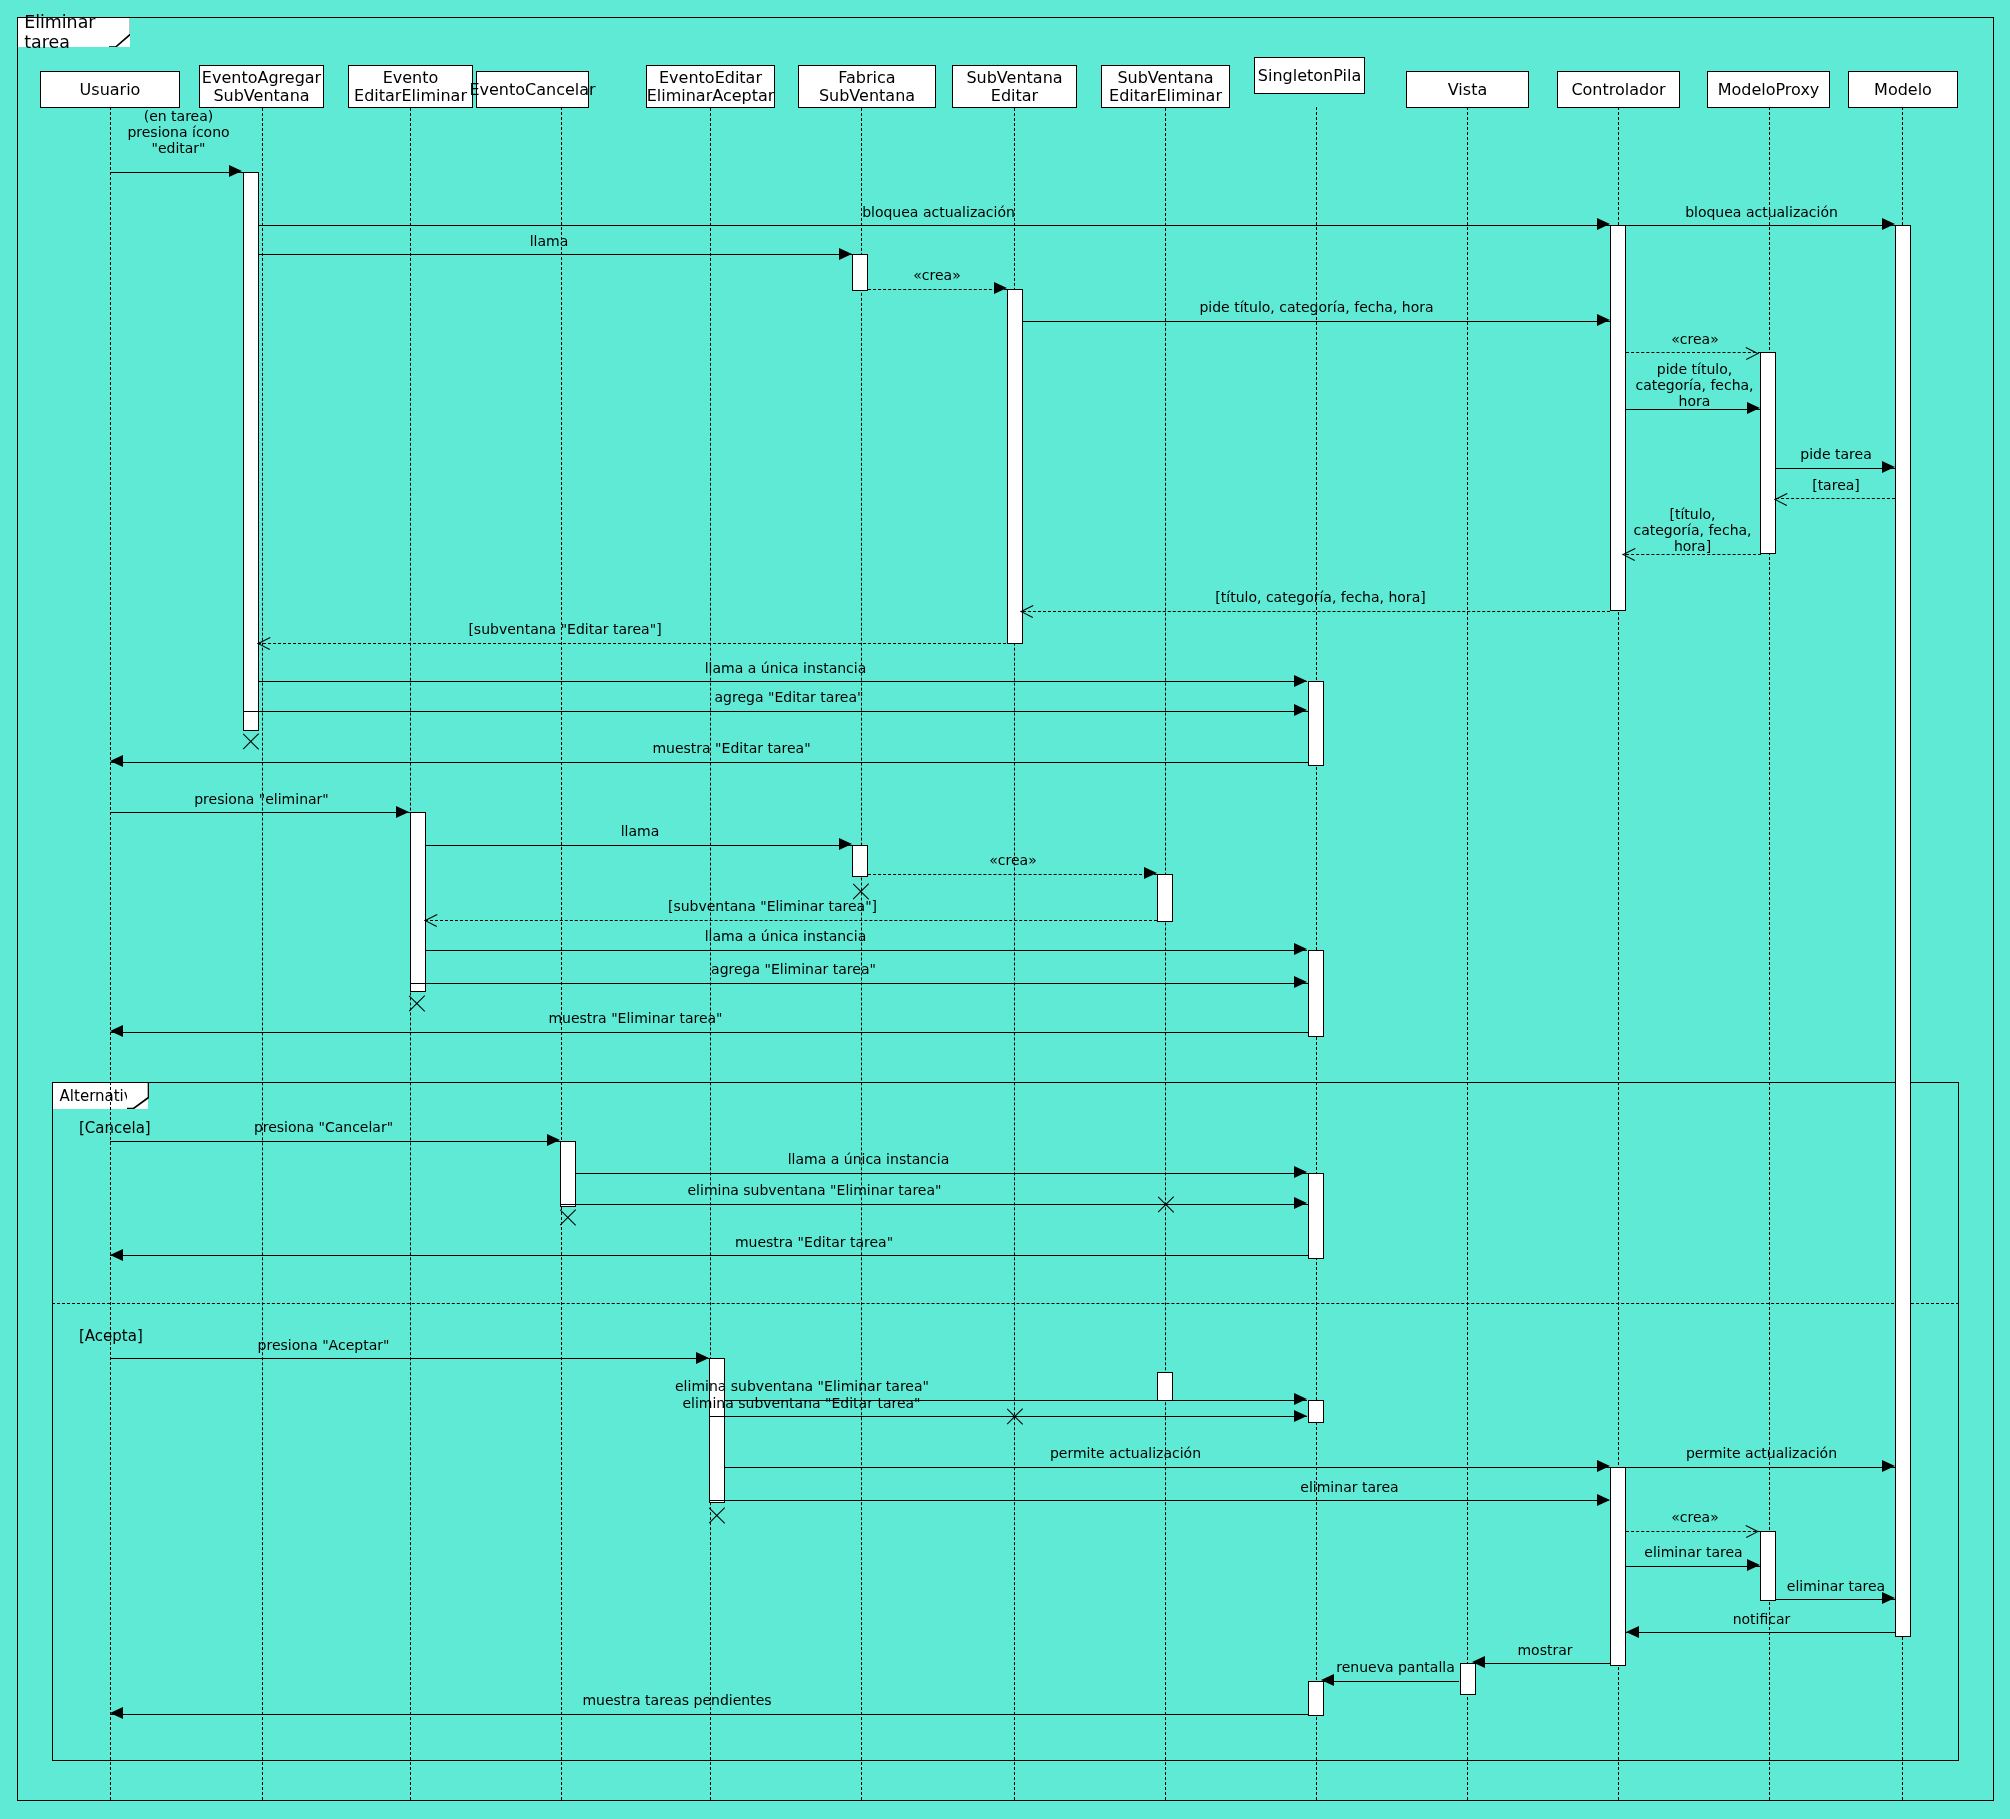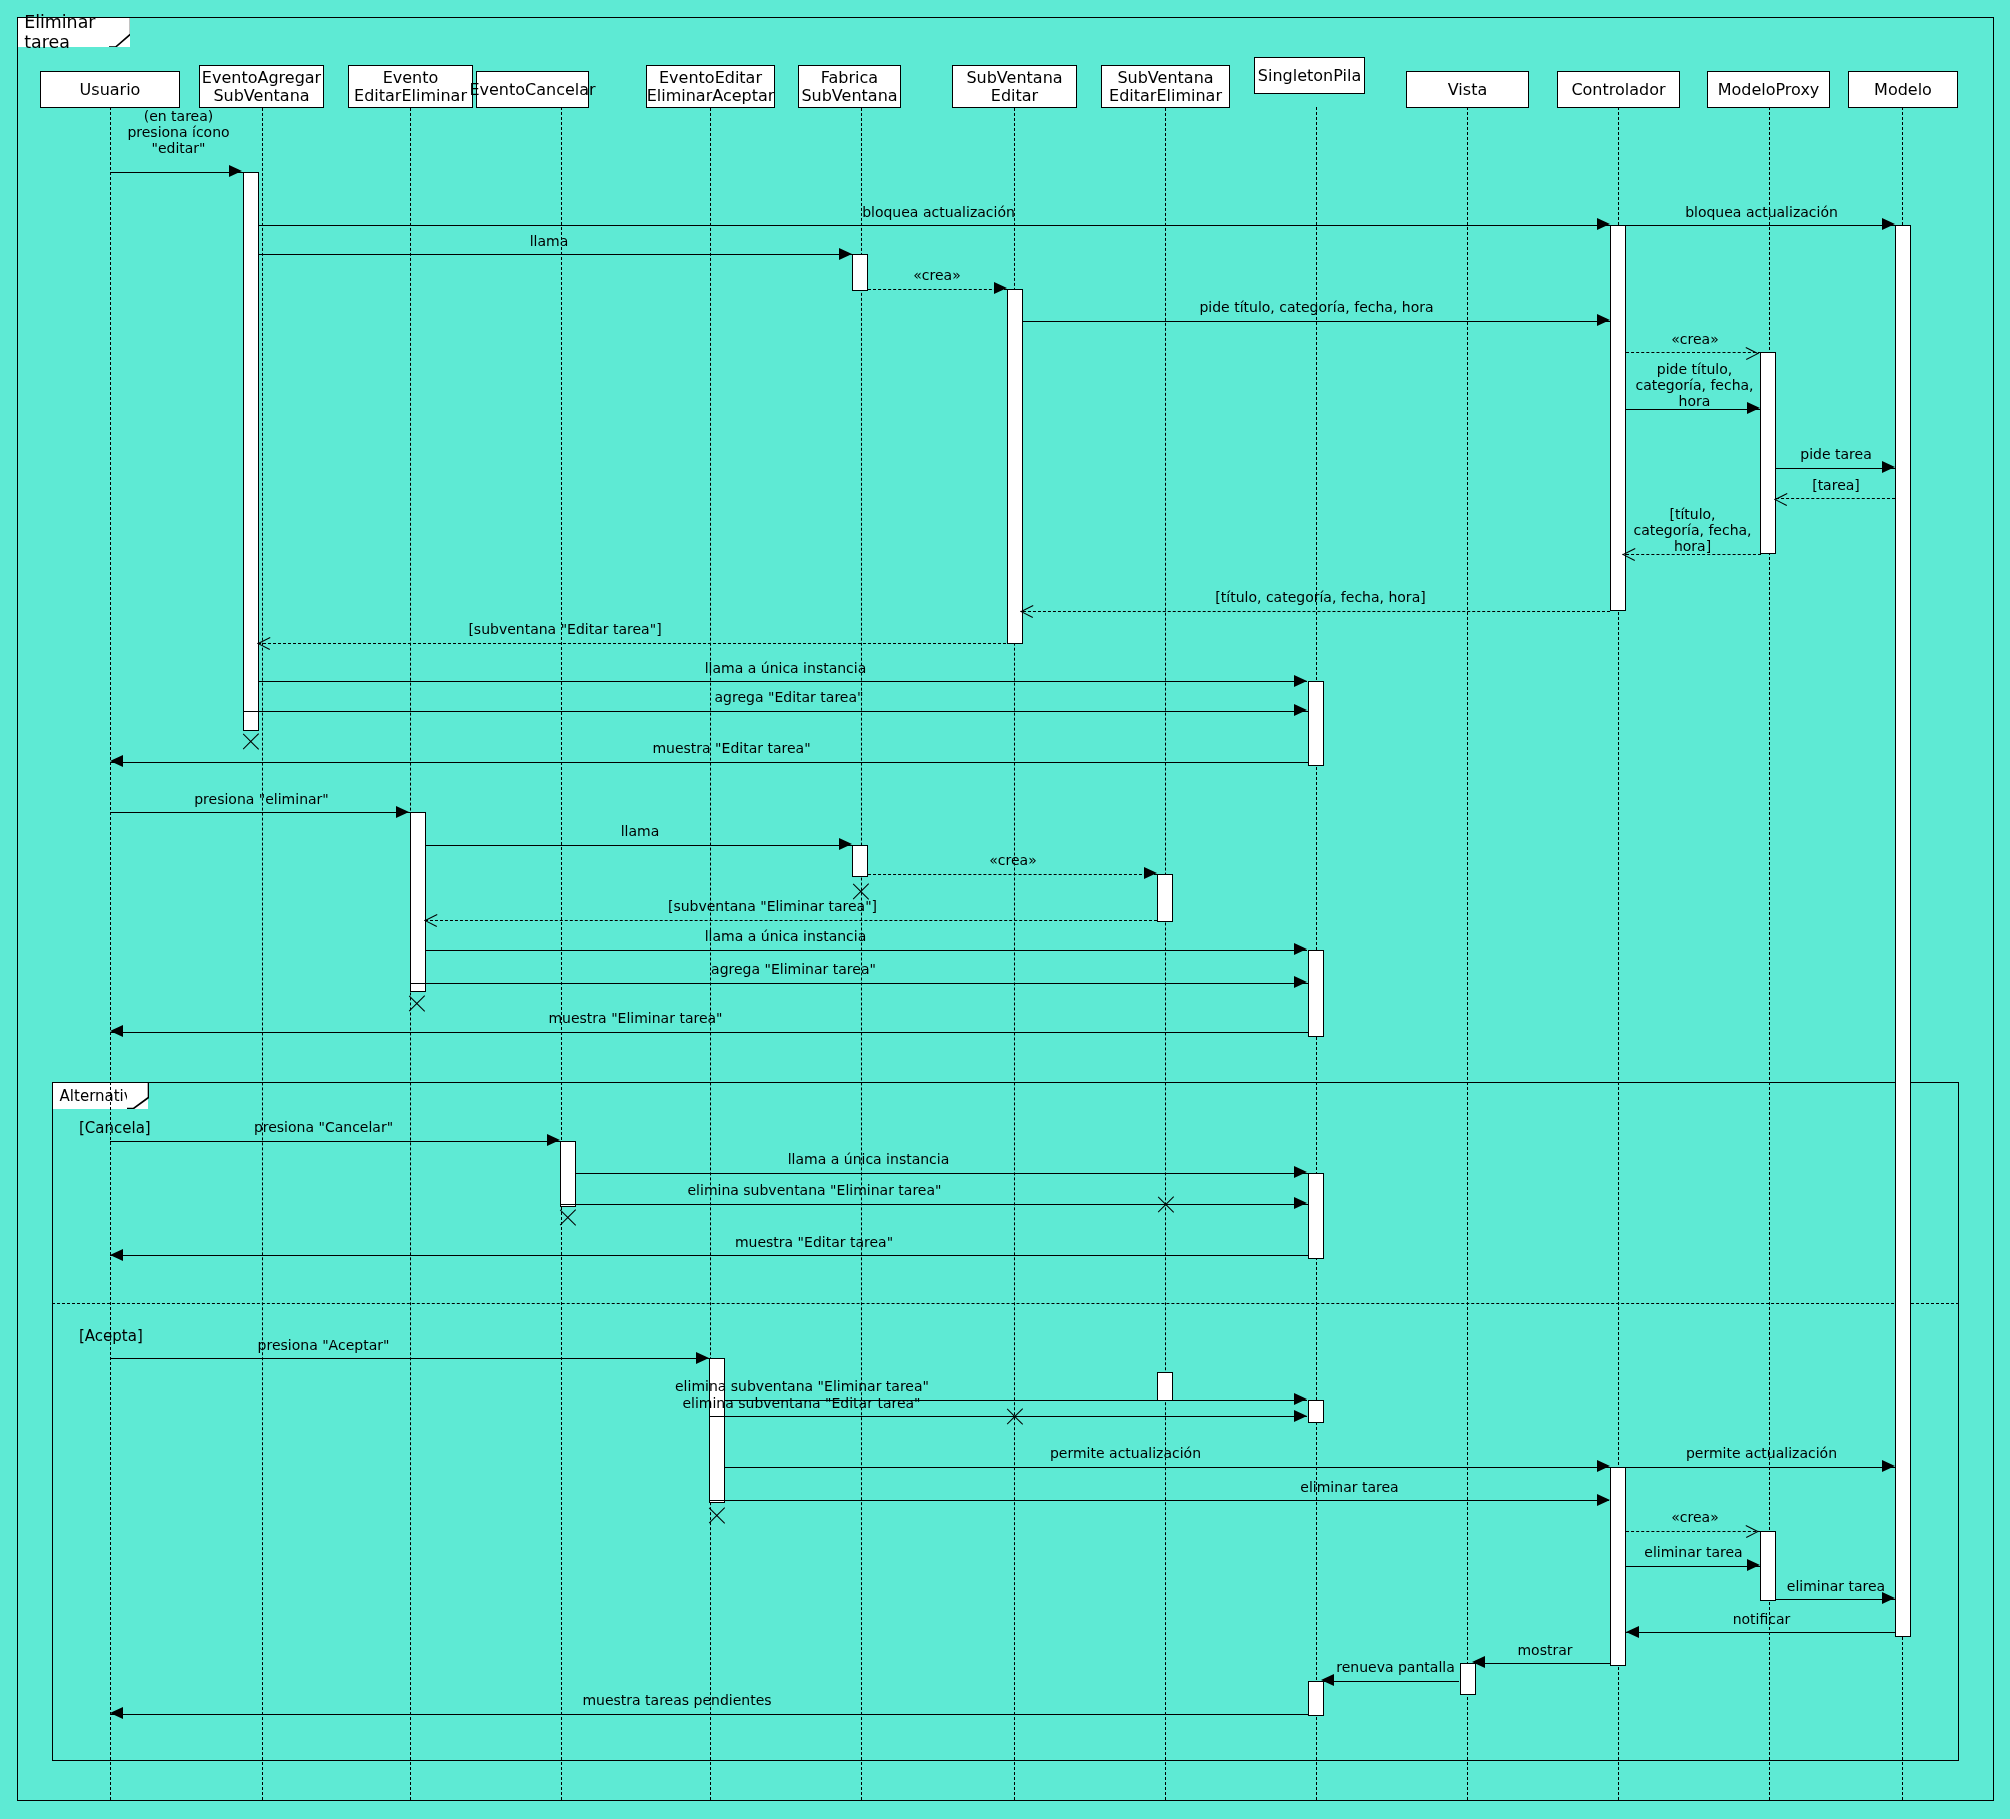--- a/index.html
+++ b/index.html
@@ -72,21 +72,21 @@
     <span style="white-space:pre-line">Evento
 EditarEliminar</span>
     </div>
   <div class="lifebox" style="left:476px;top:71px;width:113px;height:37px;">
     <span>EventoCancelar</span>
     </div>
   <div class="lifebox" style="left:646px;top:65px;width:129px;height:43px;">
     <span style="white-space:pre-line">EventoEditar
 EliminarAceptar</span>
     </div>
-  <div class="lifebox" style="left:798px;top:65px;width:103px;height:43px;">
+  <div class="lifebox" style="left:798px;top:65px;width:138px;height:43px;">
     <span style="white-space:pre-line">Fabrica
 SubVentana</span>
     </div>
   <div class="lifebox" style="left:952px;top:65px;width:125px;height:43px;">
     <span style="white-space:pre-line">SubVentana
 Editar</span>
     </div>
   <div class="lifebox" style="left:1101px;top:65px;width:129px;height:43px;">
     <span style="white-space:pre-line">SubVentana
 EditarEliminar</span>

